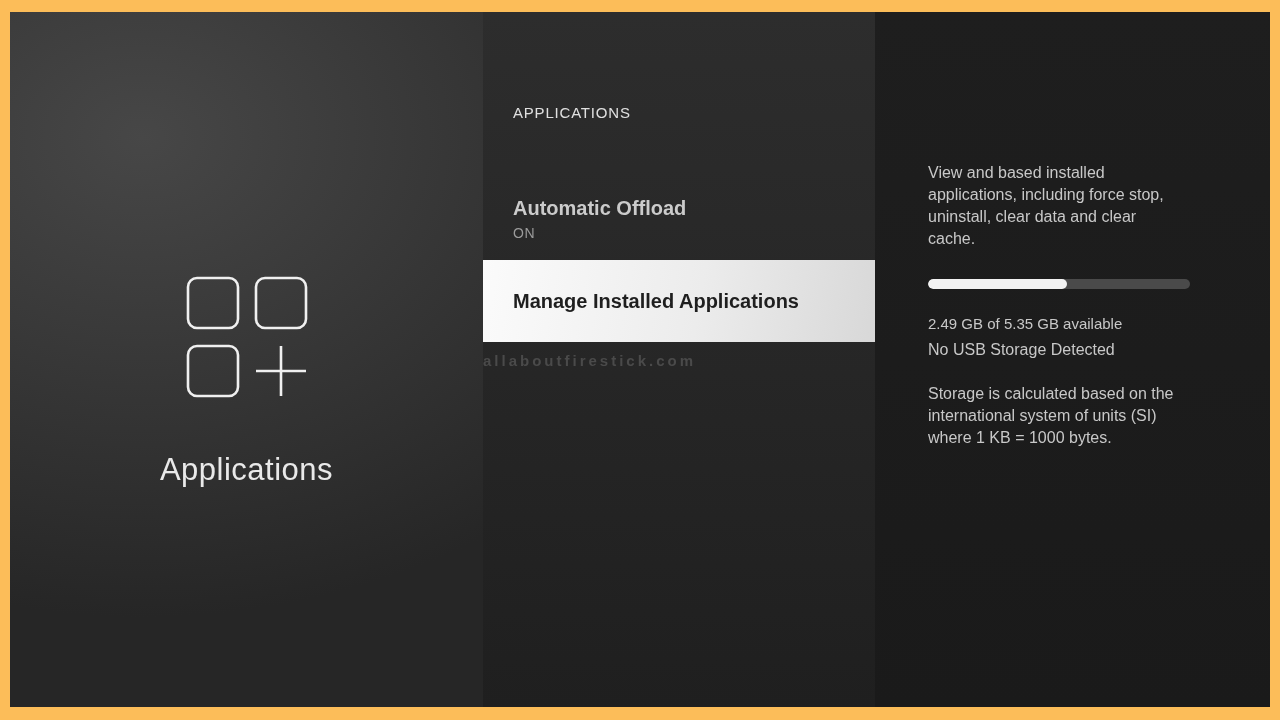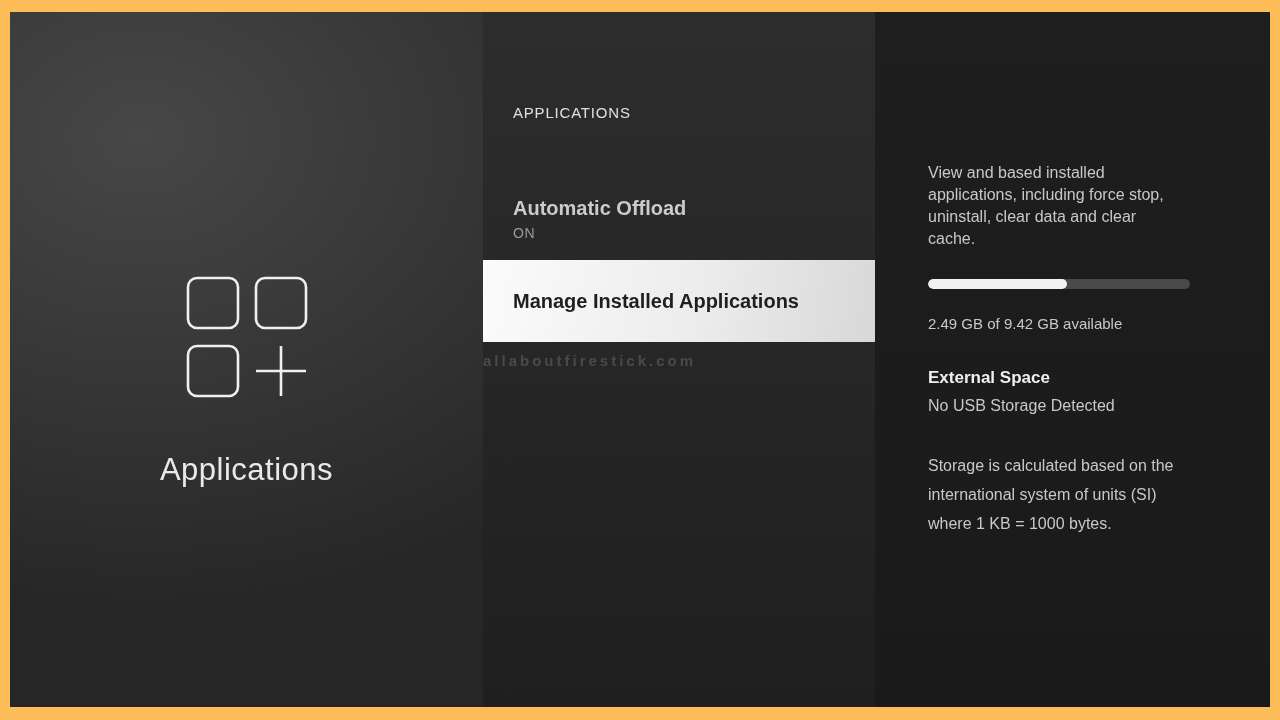--- a/index.html
+++ b/index.html
@@ -137,23 +137,23 @@
   .space-available {
     margin-top: 26px;
     font-size: 15px;
   }
   .external-heading { margin-top: 36px; }
   .external-status {
     margin-top: 9px;
     font-size: 16px;
   }
   .storage-note {
-    margin-top: 36px;
+    margin-top: 24px;
     font-size: 16px;
-    line-height: 29px;
+    line-height: 22px;
   }
 </style>
 </head>
 <body>
 
 <div class="frame">
   <div class="screen">
 
     <div class="panel-left">
       <svg class="app-icon" viewBox="0 0 124 124" fill="none">
@@ -182,23 +182,22 @@
 
     <div class="panel-right">
       <div class="detail-content">
         <p class="detail-desc">View and based installed applications, including force stop, uninstall, clear data and clear cache.</p>
 
 
         <div class="progress-track">
           <div class="progress-fill" style="width: 53%;"></div>
         </div>
 
-        <div class="space-available">2.49 GB of 9.42 GB available</div>
-
-        <div class="space-heading external-heading">External Space</div>
+        <div class="space-available">2.49 GB of 5.35 GB available</div>
+
         <div class="external-status">No USB Storage Detected</div>
 
         <p class="storage-note">Storage is calculated based on the international system of units (SI) where 1 KB = 1000 bytes.</p>
       </div>
     </div>
 
   </div>
 </div>
 
 </body></html>

